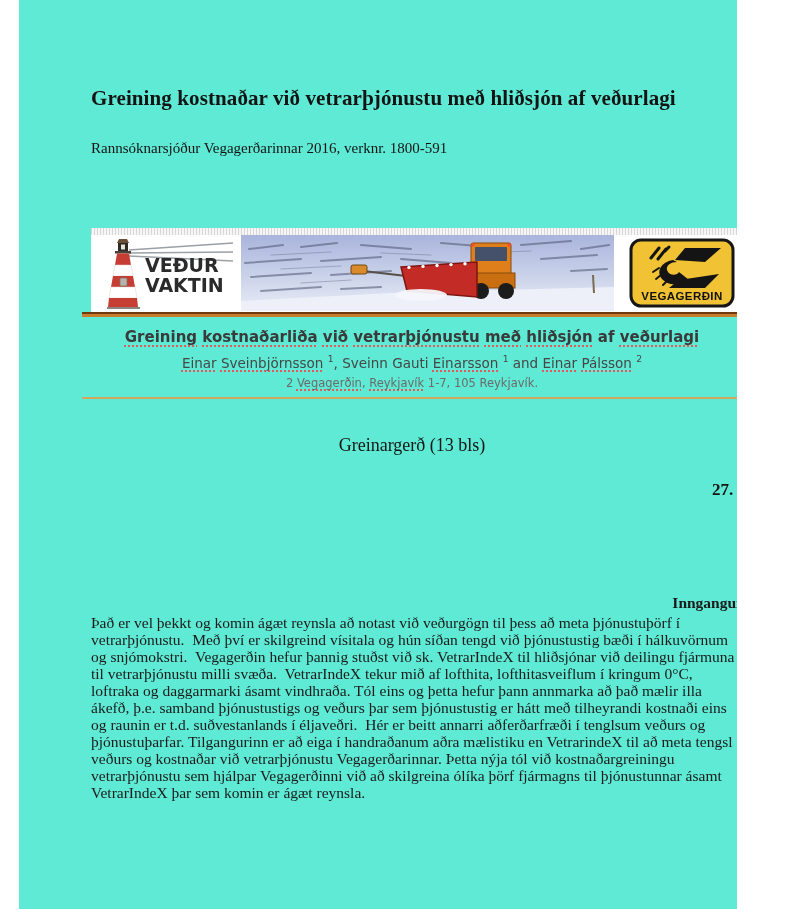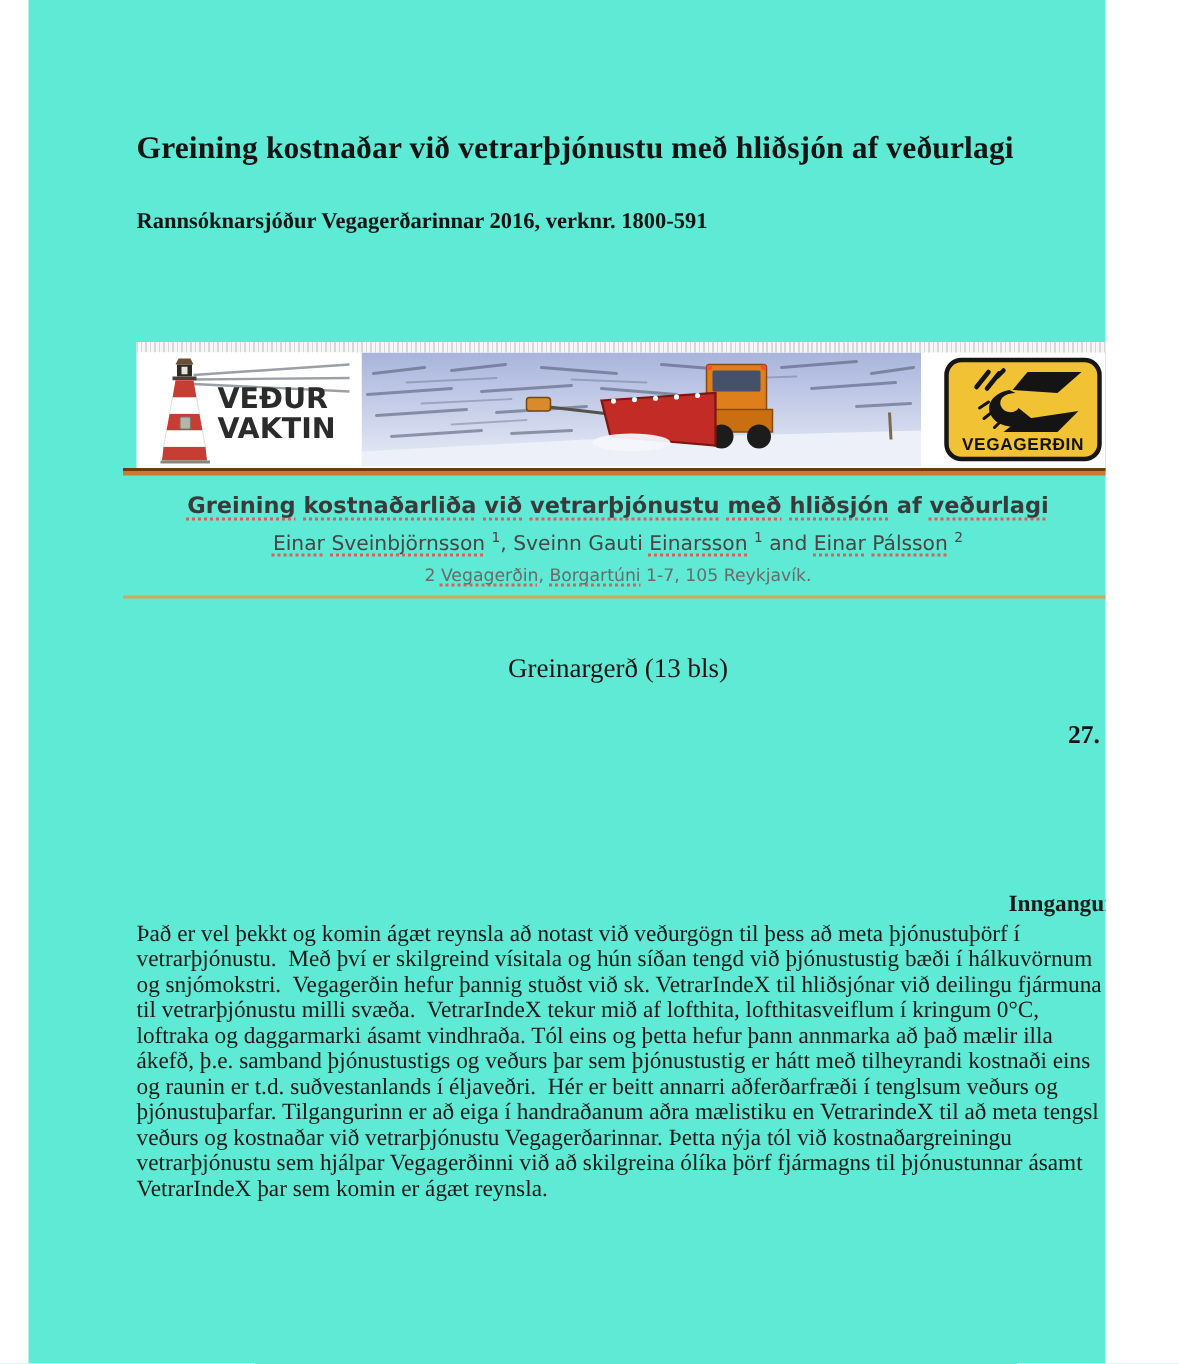--- a/index.html
+++ b/index.html
@@ -7,21 +7,21 @@
     position:relative; width:718px; height:909px; background:#5eead4;
     font-family:"Liberation Serif", serif; overflow:hidden;margin-left:19px;
   }
   
   .doc-title{
     position:absolute; top:86px; left:72px; width:660px;
     font-size:21px; font-weight:bold; color:#141414; letter-spacing:.1px;
   }
   .doc-subtitle{
     position:absolute; top:140px; left:72px; width:660px;
-    font-size:15px; font-weight:bold; color:#141414;
+    font-size:15px; font-weight:normal; color:#141414;
   }
   
   .banner{ position:absolute; top:228px; left:72px; width:646px; height:84px; background:#fff; }
   .hatch{
     position:absolute; top:0; left:0; width:646px; height:7px;
     background:repeating-linear-gradient(90deg,#d7d7d7 0 1px,#f6f6f6 1px 3px);
   }
   .vv-logo{ position:absolute; top:7px; left:2px; width:144px; height:76px; background:#fff; }
   .photo{ position:absolute; top:7px; left:150px; width:373px; height:76px; }
   .vg-logo{ position:absolute; top:10px; left:538px; width:106px; height:70px; }
@@ -190,21 +190,21 @@
         <text x="53" y="62" text-anchor="middle" font-size="11.5" font-weight="bold" font-family="Liberation Sans, sans-serif" fill="#111" letter-spacing="0.4">VEGAGERÐIN</text>
       </svg>
     </div>
   </div>
 
   <div class="rule-orange"></div>
 
   <div class="article-header">
     <h2 class="article-title"><span class="sp">Greining</span><span> </span><span class="sp">kostnaðarliða</span><span> </span><span class="sp">við</span><span> </span><span class="sp">vetrarþjónustu</span><span> </span><span class="sp">með</span><span> </span><span class="sp">hliðsjón</span><span> af </span><span class="sp">veðurlagi</span></h2>
     <div class="authors"><span class="sp">Einar</span><span> </span><span class="sp">Sveinbjörnsson</span><span> </span><sup>1</sup><span>, Sveinn Gauti </span><span class="sp">Einarsson</span><span> </span><sup>1</sup><span> and </span><span class="sp">Einar</span><span> </span><span class="sp">Pálsson</span><span> </span><sup>2</sup></div>
-    <div class="affil"><span>2 </span><span class="sp">Vegagerðin</span><span>, </span><span class="sp">Borgartúni</span><span> 1-7, 105 Reykjavík.</span></div>
+    <div class="affil"><span>2 </span><span class="sp">Vegagerðin</span><span>, </span><span class="sp">Reykjavík</span><span> 1-7, 105 Reykjavík.</span></div>
   </div>
 
   <div class="rule-gold"></div>
 
   <div class="doc-type">Greinargerð (13 bls)</div>
   <div class="doc-date">27. júní 2017</div>
 
   <div class="body-block">
     <p class="body-heading">Inngangur</p>
     <p class="body-para">Það er vel þekkt og komin ágæt reynsla að notast við veðurgögn til þess að meta þjónustuþörf í vetrarþjónustu.  Með því er skilgreind vísitala og hún síðan tengd við þjónustustig bæði í hálkuvörnum og snjómokstri.  Vegagerðin hefur þannig stuðst við sk. VetrarIndeX til hliðsjónar við deilingu fjármuna til vetrarþjónustu milli svæða.  VetrarIndeX tekur mið af lofthita, lofthitasveiflum í kringum 0°C, loftraka og daggarmarki ásamt vindhraða. Tól eins og þetta hefur þann annmarka að það mælir illa ákefð, þ.e. samband þjónustustigs og veðurs þar sem þjónustustig er hátt með tilheyrandi kostnaði eins og raunin er t.d. suðvestanlands í éljaveðri.  Hér er beitt annarri aðferðarfræði í tenglsum veðurs og þjónustuþarfar. Tilgangurinn er að eiga í handraðanum aðra mælistiku en VetrarindeX til að meta tengsl veðurs og kostnaðar við vetrarþjónustu Vegagerðarinnar. Þetta nýja tól við kostnaðargreiningu vetrarþjónustu sem hjálpar Vegagerðinni við að skilgreina ólíka þörf fjármagns til þjónustunnar ásamt VetrarIndeX þar sem komin er ágæt reynsla.</p>

